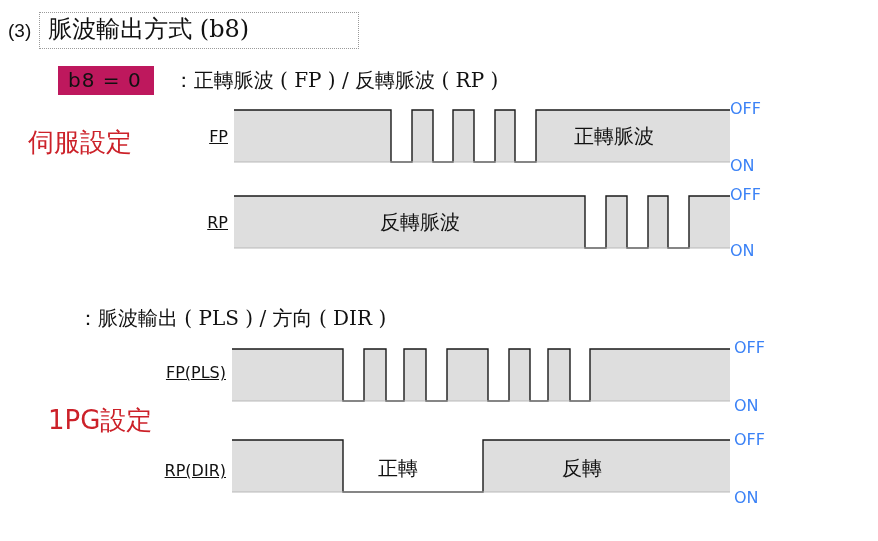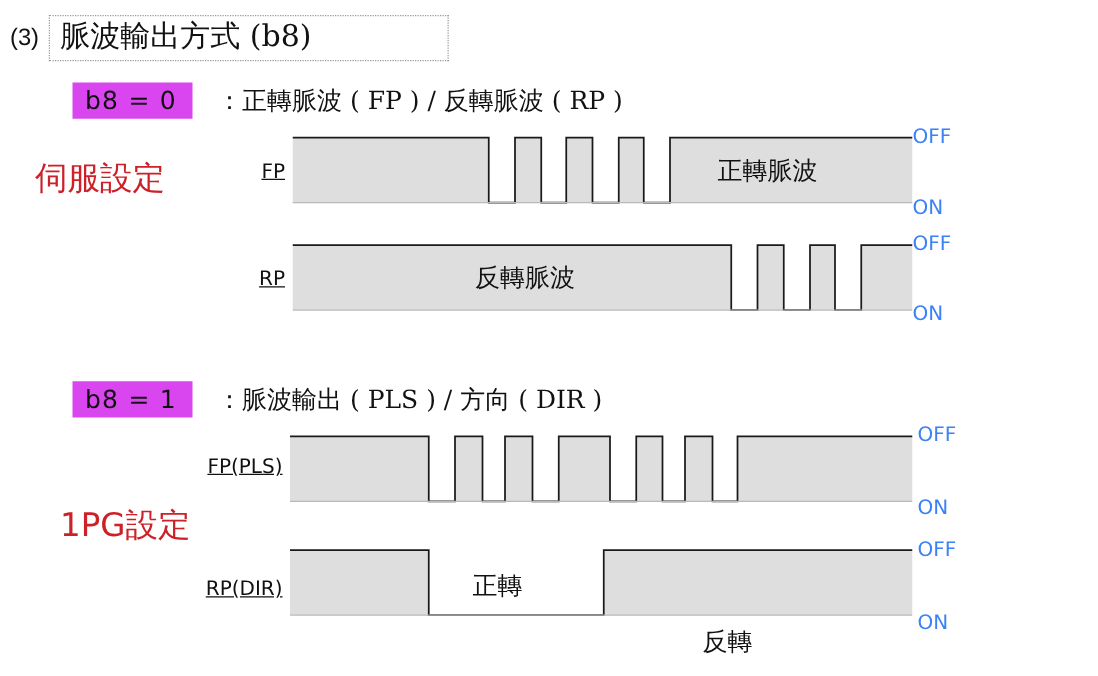--- a/index.html
+++ b/index.html
@@ -43,21 +43,21 @@
 
   
   .sect-head {
     position: absolute;
     display: flex;
     align-items: center;
     gap: 0px;
     white-space: nowrap;
   }
   .sect-head .chip {
-    background: #d946ef;
+    background: #be185d;
     padding: 2px 12px 3px 10px;
     font-size: 20px;
     letter-spacing: 1px;
     color: #111;
     font-family: "DejaVu Sans", sans-serif;
   }
   .sect-head .desc {
     font-size: 20px;
     color: #111;
     padding-left: 20px;
@@ -146,21 +146,20 @@
       <rect x="455" y="6" width="41" height="52" fill="#dedede" stroke="none"></rect>
       <path d="M 0 6 L 351 6 L 351 58 L 372 58 L 372 6 L 393 6 L 393 58 L 414 58 L 414 6 L 434 6 L 434 58 L 455 58 L 455 6 L 496 6" fill="none" stroke="#1a1a1a" stroke-width="1.4"></path>
       <line x1="0" y1="58" x2="496" y2="58" stroke="#b9b9b9" stroke-width="1"></line>
     </svg>
   <div class="lvl-label" style="left:730px; top:185px;">OFF</div>
   <div class="lvl-label" style="left:730px; top:241px;">ON</div>
   <div class="wave-text" style="left:380px; top:209px;text-align:right;">反轉脈波</div>
 </div>
 
 <div class="sect-head" style="left:58px; top:305px;">
-  <span class="chip">b8 = 1</span>
   <span class="desc">：脈波輸出 ( PLS ) / 方向 ( DIR )</span>
 </div>
 
 <div class="red-note" style="left:48px; top:403px;">1PG設定</div>
 
 <div class="wave-row" style="left:0; top:0;">
   <div class="wave-label" style="left:150px; top:363px; width:76px;">FP(PLS)</div>
   <svg class="wave-svg" id="svg-fppls" style="left:232px; top:343px;" width="498" height="68" viewBox="0 0 498 68">
       <rect x="0" y="6" width="111" height="52" fill="#dedede" stroke="none"></rect>
       <rect x="132" y="6" width="22" height="52" fill="#dedede" stroke="none"></rect>
@@ -180,14 +179,14 @@
   <div class="wave-label" style="left:150px; top:461px; width:76px;">RP(DIR)</div>
   <svg class="wave-svg" id="svg-rpdir" style="left:232px; top:434px;" width="498" height="68" viewBox="0 0 498 68">
       <rect x="0" y="6" width="111" height="52" fill="#dedede" stroke="none"></rect>
       <rect x="251" y="6" width="247" height="52" fill="#dedede" stroke="none"></rect>
       <path d="M 0 6 L 111 6 L 111 58 L 251 58 L 251 6 L 498 6" fill="none" stroke="#1a1a1a" stroke-width="1.4"></path>
       <line x1="0" y1="58" x2="498" y2="58" stroke="#b9b9b9" stroke-width="1"></line>
     </svg>
   <div class="lvl-label" style="left:734px; top:430px;">OFF</div>
   <div class="lvl-label" style="left:734px; top:488px;">ON</div>
   <div class="wave-text" style="left:378px; top:455px;">正轉</div>
-  <div class="wave-text" style="left:562px; top:455px;margin-top:45px;">反轉</div>
+  <div class="wave-text" style="left:562px; top:455px;">反轉</div>
 </div>
 
 </body></html>

